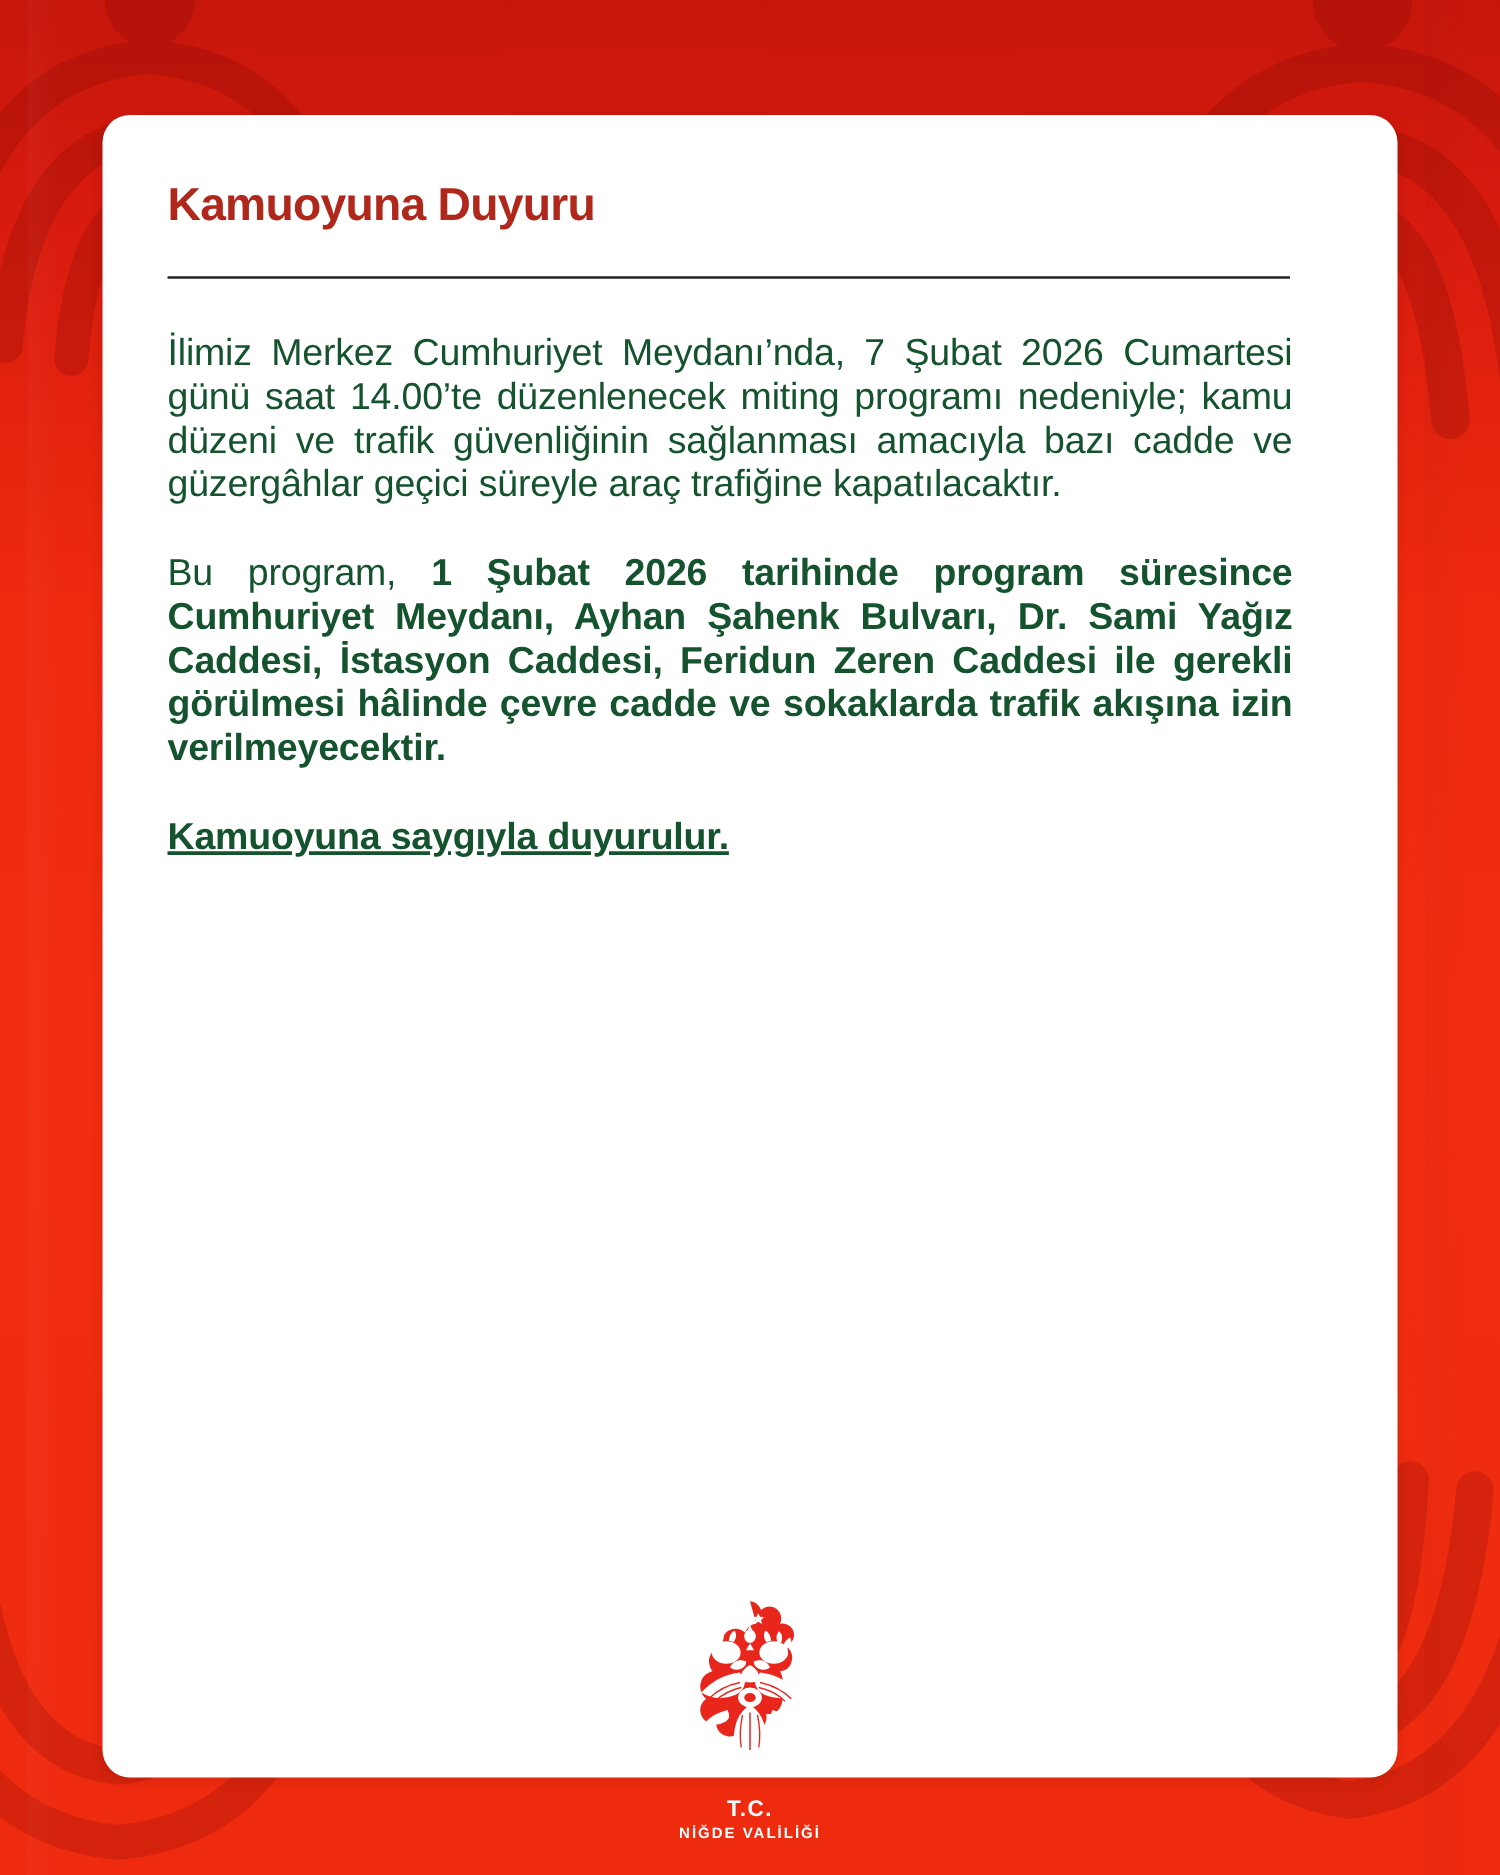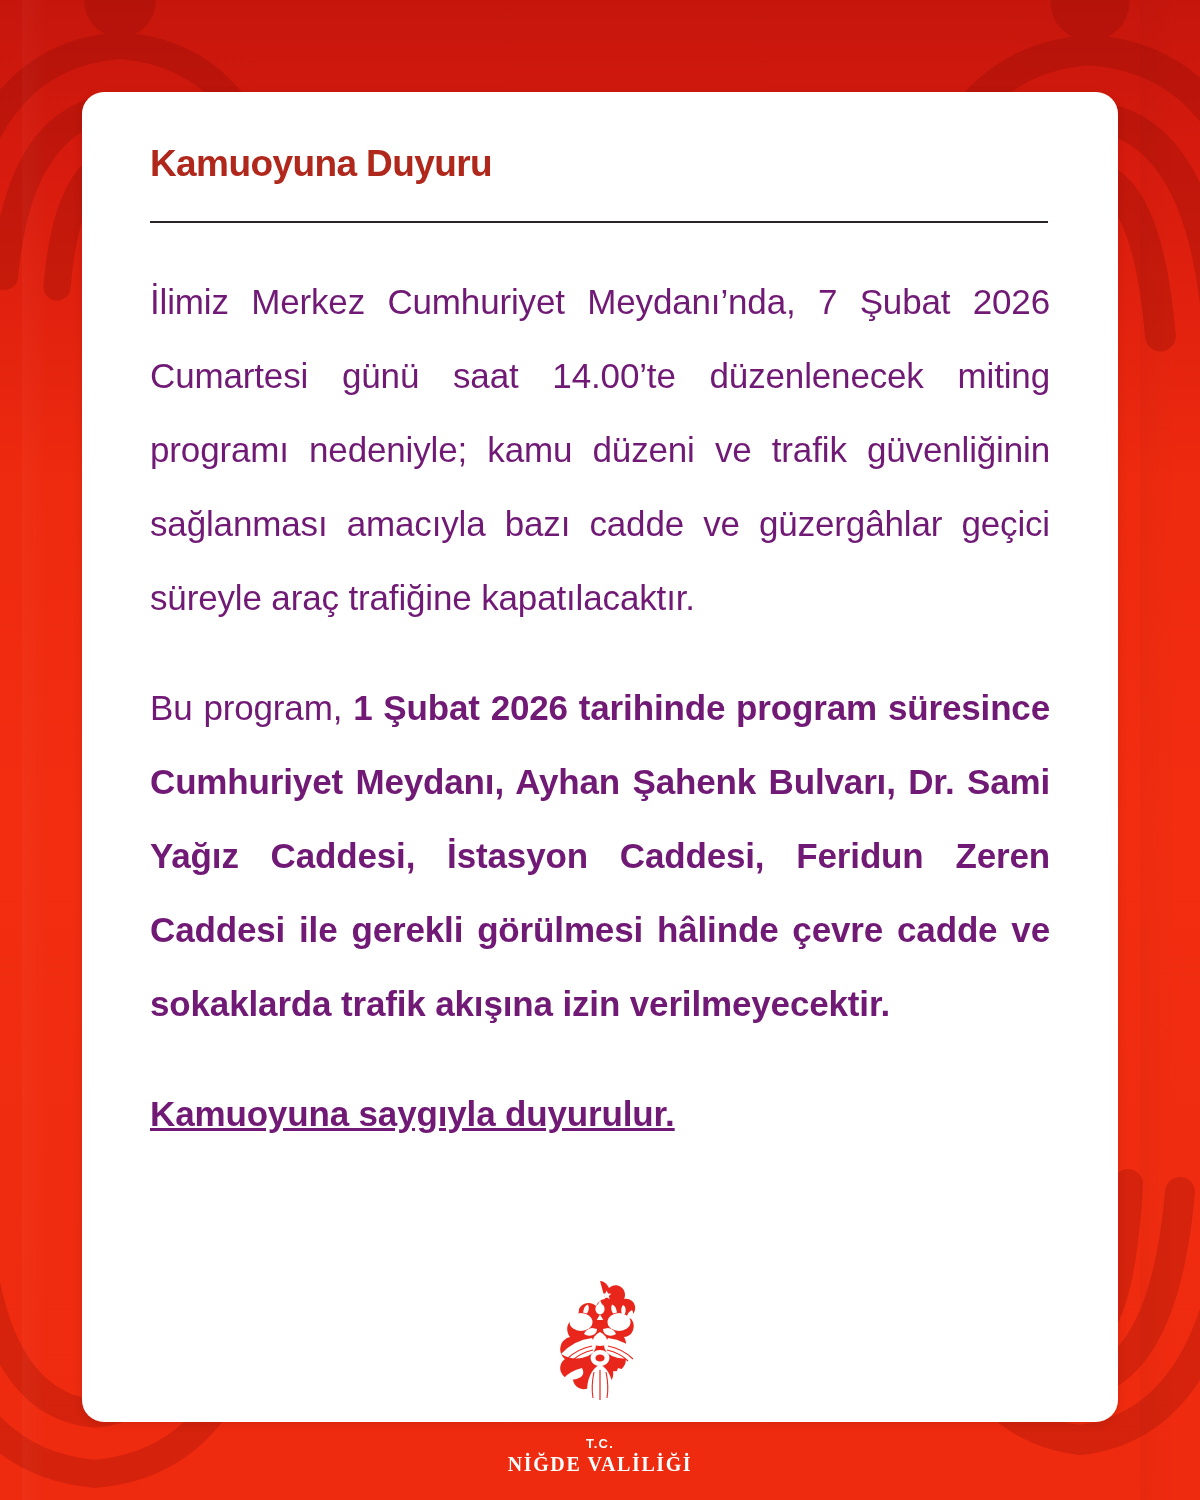--- a/index.html
+++ b/index.html
@@ -53,21 +53,21 @@
     left:82px; top:92px;
     width:1036px; height:1330px;
     background:#FFFFFF;
     border-radius:22px;
     box-shadow:0 2px 10px rgba(0,0,0,.10);
     overflow:hidden;
   }
 
   .card-inner {
     position:absolute;
-    left:68px; top:52px;
+    left:52px; top:52px;
     width:900px;
   }
 
   
   .title {
     font-size:37px;
     font-weight:bold;
     color:#B0271C;
     letter-spacing:-0.6px;
     line-height:1.1;
@@ -77,23 +77,23 @@
     margin-top:36px;
     height:2px;
     background:#2A2426;
     width:898px;
   }
 
   
   .body-copy { margin-top:42px; }
 
   .para {
-    font-size:35px;
-    line-height:74px;
-    color:#701a75;
+    font-size:30px;
+    line-height:35px;
+    color:#14532d;
     text-align:justify;
     letter-spacing:-0.15px;
     margin-bottom:36px;
     font-weight:400;
   }
   .para:last-child { margin-bottom:0;text-decoration:underline; }
 
   .para.is-bold, .para .b {
     font-weight:bold;
   }
@@ -115,28 +115,27 @@
 
   .emblem-caption {
     margin-top:8px;
     text-align:center;
     color:#FFFFFF;
     font-weight:bold;
     line-height:1.25;
   }
   .cap-top {
     display:block;
-    font-size:13px;
+    font-size:18px;
     letter-spacing:1.2px;
   }
   .cap-bottom {
     display:block;
-    font-size:20px;
+    font-size:12px;
     letter-spacing:1.6px;
-    font-family:Liberation Serif, serif;
   }
 </style>
 </head>
 <body>
 
 <div id="poster">
 
   <div class="wm wm-tl">
     <svg width="420" height="420" viewBox="0 0 200 200" aria-hidden="true">
       <g fill="none" stroke="#8E0D06" stroke-width="13" stroke-linecap="round">

